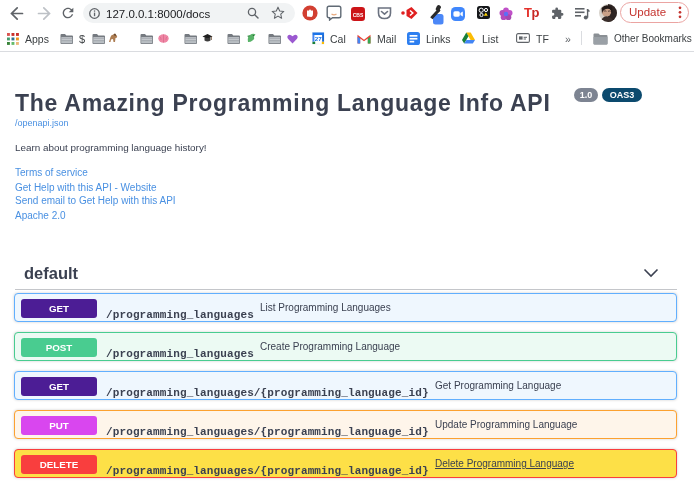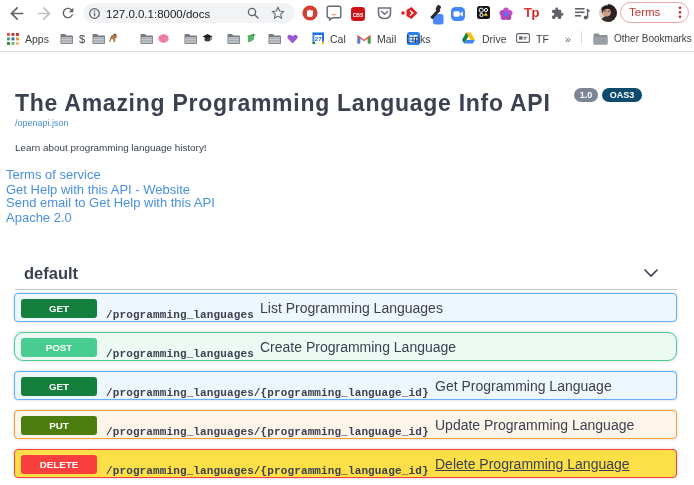--- a/index.html
+++ b/index.html
@@ -11,33 +11,33 @@
 #omnibox { position:absolute; left:83px; top:3px; width:212px; height:20px; background:#f1f3f4; border-radius:10px; }
 #urltext { position:absolute; left:106px; top:7.5px; font-size:11.5px; color:#202124; letter-spacing:0; }
 .bktext { position:absolute; top:33px; font-size:10.5px; color:#3c4043; white-space:nowrap; }
 .folder { width:13px; height:12px; }
 
 #content { position:absolute; left:0; top:52px; width:694px; height:433px; background:#fff; }
 #title { position:absolute; left:15px; top:89.5px; font-size:23px; font-weight:bold; color:#3b4151; letter-spacing:0.73px; line-height:26px; }
 .pill { position:absolute; font-size:9px; font-weight:bold; color:#fff; border-radius:7.5px; text-align:center; line-height:14px; height:14px; }
 #openapi { position:absolute; left:15px; top:117.5px; font-size:9px; color:#4990e2; }
 #desc { position:absolute; left:15px; top:141.5px; font-size:9.9px; color:#3b4151; }
-.bluelink { position:absolute; left:6px; font-size:13px; color:#4990e2; }
+.bluelink { position:absolute; left:15px; font-size:10px; color:#4990e2; }
 #default { position:absolute; left:24px; top:264.8px; font-size:16.5px; font-weight:bold; color:#3b4151; line-height:16px; }
 #defline { position:absolute; left:15px; top:289px; width:662px; height:1px; background:rgba(59,65,81,.3); }
 .row { position:absolute; left:14px; width:663px; height:29px; border-radius:4px; border:1px solid; box-shadow:0 0 3px rgba(0,0,0,.19); }
 .method { position:absolute; left:6px; top:4.5px; width:76px; height:19.5px; border-radius:3px; color:#fff; font-size:9.8px; font-weight:bold; text-align:center; line-height:19.5px; }
 .path { position:absolute; left:91px; top:8px; height:27px; line-height:27px; font-family:"Liberation Mono", monospace; font-size:11px; font-weight:bold; color:#3b4151; letter-spacing:0.12px; }
-.rdesc { position:absolute; top:0; height:27px; line-height:28px; font-size:14px; color:#3b4151; }
+.rdesc { position:absolute; top:0; height:27px; line-height:28px; font-size:10px; color:#3b4151; }
 .r-get { background:#eff7fe; border-color:#61affe; }
-.r-get .method { background:#15803d; }
+.r-get .method { background:#4c1d95; }
 .r-post { background:#ecfaf3; border-color:#49cc90; }
 .r-post .method { background:#49cc90; }
 .r-put { background:#fef5ea; border-color:#fca130; }
-.r-put .method { background:#4d7c0f; }
+.r-put .method { background:#d946ef; }
 .r-del { background:#fde047; border-color:#f93e3e; }
 .r-del .method { background:#f93e3e; }
 </style>
 </head>
 <body>
 <div id="toolbar"></div>
 <div id="bookbar"></div>
 
 <svg class="abs" style="left:9px;top:6px;" width="15" height="15" viewBox="0 0 15 15">
     <path d="M8.2 1.8 L2.5 7.5 L8.2 13.2 M2.5 7.5 H13.5" fill="none" stroke="#5f6368" stroke-width="1.7" stroke-linecap="round"></path>
@@ -148,21 +148,21 @@
       <rect width="18" height="18" fill="#d8d3cc"></rect>
       <rect x="9" width="9" height="18" fill="#2e2523"></rect>
       <circle cx="7.5" cy="8" r="4.6" fill="#caa188"></circle>
       <path d="M2.5 4 Q7 -1 13 3 L13.5 9 Q11.5 3.5 7 5 Q3.5 6 3 10 Z" fill="#231a18"></path>
       <path d="M1 18 Q4 11.5 9 12.5 Q13.5 13.5 14 18 Z" fill="#3a2e2b"></path>
       <path d="M4.8 7.2 Q6.2 6.4 7.4 7.3 M9 7.3 Q10.3 6.5 11.5 7.4" stroke="#4a3632" stroke-width="0.9" fill="none"></path>
     </g>
   </svg>
 
 <div class="abs" style="left:620px;top:2px;width:69px;height:21px;border:1.5px solid #eba4a2;border-radius:11px;"></div>
-<div class="abs" style="left:629px;top:6px;font-size:11.5px;color:#c5342f;font-weight:400;">Terms</div>
+<div class="abs" style="left:629px;top:6px;font-size:11.5px;color:#c5342f;font-weight:400;">Update</div>
 <svg class="abs" style="left:677px;top:6px;" width="6" height="13" viewBox="0 0 6 13">
     <circle cx="3" cy="1.8" r="1.35" fill="#c5342f"></circle>
     <circle cx="3" cy="6.3" r="1.35" fill="#c5342f"></circle>
     <circle cx="3" cy="10.8" r="1.35" fill="#c5342f"></circle>
   </svg>
 
 
 <svg class="abs" style="left:7px;top:32.5px;" width="12" height="12" viewBox="0 0 12 12">
     <g>
       <rect x="0" y="0" width="2.9" height="2.9" fill="#d9534f"></rect>
@@ -240,28 +240,28 @@
     <path d="M10.8 10.5 H13.5 V3.4 L10.8 5.4 Z" fill="#34a853"></path>
   </svg>
 <div class="bktext" style="left:377px;">Mail</div>
 
 <svg class="abs" style="left:407px;top:32px;" width="13" height="13" viewBox="0 0 13 13">
     <rect width="13" height="13" rx="2.6" fill="#2d7ff0"></rect>
     <rect x="2.6" y="3" width="7.8" height="1.7" fill="#fff"></rect>
     <rect x="2.6" y="5.9" width="7.8" height="1.7" fill="#fff"></rect>
     <rect x="2.6" y="8.8" width="4.6" height="1.7" fill="#fff"></rect>
   </svg>
-<div class="bktext" style="left:406px;">Links</div>
+<div class="bktext" style="left:426px;">Links</div>
 
 <svg class="abs" style="left:462px;top:31.5px;" width="13" height="12" viewBox="0 0 13 12">
     <path d="M4.3 0.5 H8.7 L13 8 H8.6 Z" fill="#fbbc04"></path>
     <path d="M4.3 0.5 L0 8 L2.2 11.5 L6.5 4.3 Z" fill="#188038"></path>
     <path d="M2.2 11.5 H10.8 L13 8 H4.4 Z" fill="#4285f4"></path>
   </svg>
-<div class="bktext" style="left:482px;">Drive</div>
+<div class="bktext" style="left:482px;">List</div>
 
 <svg class="abs" style="left:516px;top:33px;" width="14" height="10" viewBox="0 0 14 10">
     <rect x="0.6" y="0.6" width="12.8" height="8.8" rx="1.5" fill="none" stroke="#5f6368" stroke-width="1.1"></rect>
     <rect x="3" y="3.4" width="3.6" height="3.2" fill="#5f6368"></rect>
     <rect x="7.6" y="3.8" width="3.4" height="1" fill="#5f6368"></rect>
     <rect x="7.6" y="5.5" width="2.4" height="1" fill="#5f6368"></rect>
   </svg>
 <div class="bktext" style="left:536px;">TF</div>
 <div class="bktext" style="left:565px;color:#5f6368;">»</div>
 <div class="abs" style="left:581px;top:31px;width:1px;height:14px;background:#dadce0;"></div>
@@ -296,21 +296,21 @@
 <svg class="abs" style="left:643px; top:267.5px;" width="16" height="10" viewBox="0 0 16 10">
     <path d="M1.5 1.5 L8 8 L14.5 1.5" fill="none" stroke="#3b4151" stroke-width="1.6"></path>
   </svg>
 <div id="defline"></div>
 
 <div class="row r-get" style="top:293px;">
   <div class="method">GET</div>
   <div class="path">/programming_languages</div>
   <div class="rdesc" style="left:245px;">List Programming Languages</div>
 </div>
-<div class="row r-post" style="top:332px;border-radius:9px;">
+<div class="row r-post" style="top:332px;">
   <div class="method">POST</div>
   <div class="path">/programming_languages</div>
   <div class="rdesc" style="left:245px;">Create Programming Language</div>
 </div>
 <div class="row r-get" style="top:371px;">
   <div class="method">GET</div>
   <div class="path">/programming_languages/{programming_language_id}</div>
   <div class="rdesc" style="left:420px;">Get Programming Language</div>
 </div>
 <div class="row r-put" style="top:410px;">

